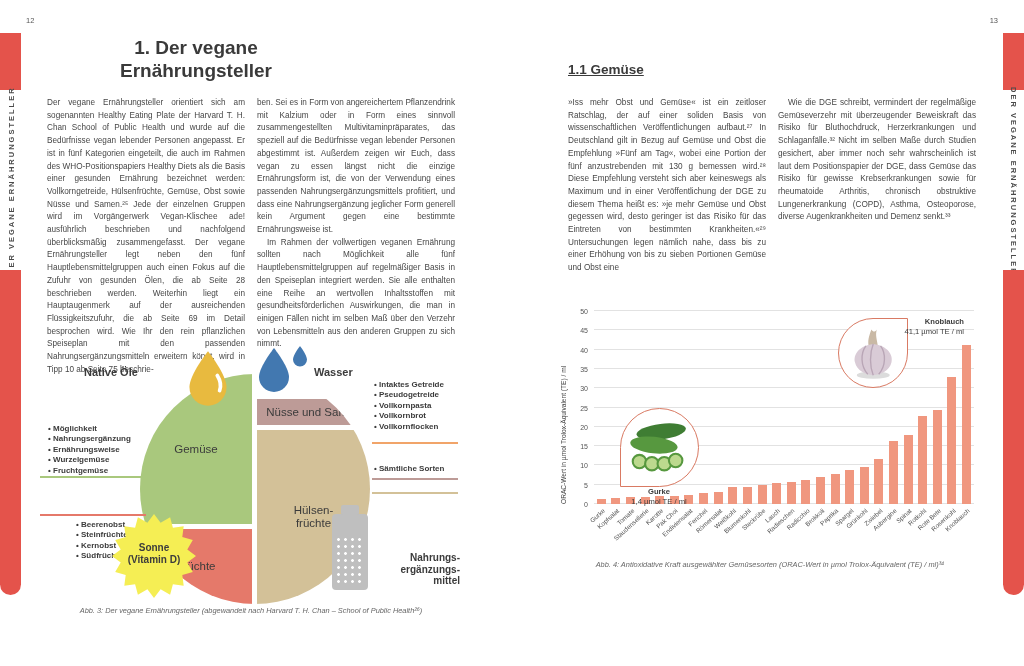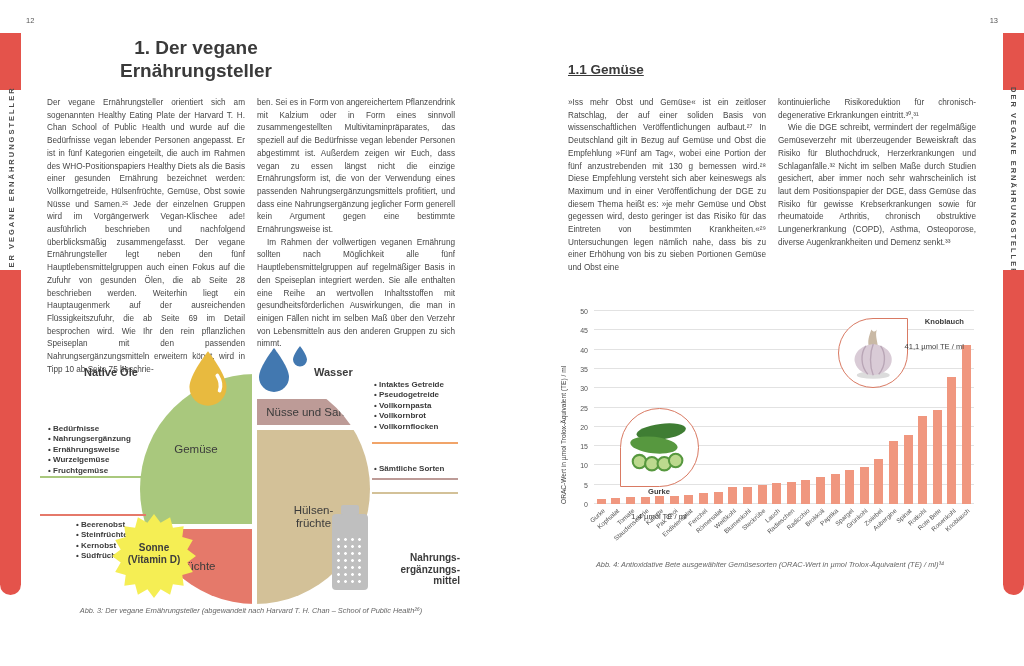--- a/index.html
+++ b/index.html
@@ -103,21 +103,21 @@
      font-size:6.4px;color:#555;white-space:nowrap;}
   .callout{position:absolute;background:#fff;border:1.6px solid #d97a63;overflow:hidden;
      display:flex;align-items:center;justify-content:center;z-index:3;}
   #callout-gurke{left:60px;top:105px;width:77px;height:77px;border-radius:50% 50% 50% 0;}
   #callout-knoblauch{left:278px;top:15px;width:68px;height:68px;border-radius:50% 0 50% 50%;}
   .callout svg{width:86%;height:86%;}
   .ann{position:absolute;font-size:7.6px;color:#3c3c3c;z-index:3;}
   #ann-gurke{left:37px;top:184px;width:124px;text-align:center;}
   #ann-knoblauch{right:16px;top:14px;text-align:right;}
   .ann .ann-name{font-weight:bold;}
-  .ann .ann-val{margin-top:16px;}
+  .ann .ann-val{margin-top:1px;}
 </style>
 </head>
 <body>
 
 <div class="page" id="page-left">
   <div class="pagenum">12</div>
   <div class="tabblock tab-top"></div>
   <div class="tabtext">DER VEGANE ERNÄHRUNGSTELLER</div>
   <div class="tabblock tab-bottom"></div>
 
@@ -143,21 +143,21 @@
         <div class="seg-sp"></div>
         <div class="gapv"></div>
         <div class="seg seg-mauve">Nüsse und Samen</div>
         <div class="gapv"></div>
         <div class="seg seg-tan">Hülsen-
 früchte</div>
       </div>
     </div>
 
     <div class="flist" id="l-list1">
-        <div class="bli">Bedürfnisse</div>
+        <div class="bli">Möglichkeit</div>
         <div class="bli">Nahrungsergänzung</div>
         <div class="bli">Ernährungsweise</div>
         <div class="bli">Wurzelgemüse</div>
         <div class="bli">Fruchtgemüse</div>
       </div>
     <div class="rule" id="rule-green"></div>
     <div class="rule" id="rule-salmon"></div>
     <div class="flist" id="l-list2">
         <div class="bli">Beerenobst</div>
         <div class="bli">Steinfrüchte</div>
@@ -209,21 +209,20 @@
   <div class="pagenum">13</div>
   <div class="tabblock tab-top"></div>
   <div class="tabtext">DER VEGANE ERNÄHRUNGSTELLER</div>
   <div class="tabblock tab-bottom"></div>
 
   <div class="h2">1.1 Gemüse</div>
   <div class="col c1">
     <p>»Iss mehr Obst und Gemüse« ist ein zeitloser Ratschlag, der auf einer soliden Basis von wissenschaftlichen Veröffentlichungen aufbaut.²⁷ In Deutschland gilt in Bezug auf Gemüse und Obst die Empfehlung »Fünf am Tag«, wobei eine Portion der fünf anzustrebenden mit 130 g bemessen wird.²⁸ Diese Empfehlung versteht sich aber keineswegs als Maximum und in einer Veröffentlichung der DGE zu diesem Thema heißt es: »je mehr Gemüse und Obst gegessen wird, desto geringer ist das Risiko für das Eintreten von bestimmten Krankheiten.«²⁹ Untersuchungen legen nämlich nahe, dass bis zu einer Erhöhung von bis zu sieben Portionen Gemüse und Obst eine</p>
   </div>
   <div class="col c2">
-    <p>kontinuierliche Risikoreduktion für chronisch-degenerative Erkrankungen eintritt.³⁰,³¹</p>
     <p class="indent">Wie die DGE schreibt, vermindert der regelmäßige Gemüseverzehr mit überzeugender Beweiskraft das Risiko für Bluthochdruck, Herzerkrankungen und Schlaganfälle.³² Nicht im selben Maße durch Studien gesichert, aber immer noch sehr wahrscheinlich ist laut dem Positionspapier der DGE, dass Gemüse das Risiko für gewisse Krebserkrankungen sowie für rheumatoide Arthritis, chronisch obstruktive Lungenerkrankung (COPD), Asthma, Osteoporose, diverse Augenkrankheiten und Demenz senkt.³³</p>
   </div>
 
   <div class="chart">
     <div class="ylabel">ORAC-Wert in µmol Trolox-Äquivalent (TE) / ml</div>
     <div id="yticks">
         <div class="ytick" style="bottom: -4px;">0</div>
         <div class="ytick" style="bottom: 15.3px;">5</div>
         <div class="ytick" style="bottom: 34.6px;">10</div>
         <div class="ytick" style="bottom: 53.9px;">15</div>
@@ -378,14 +377,14 @@
         <path d="M32 22 C28 32 28 46 32 56" stroke="#b9a6b6" stroke-width="1.5" fill="none"></path>
         <path d="M24 24 C18 32 18 46 26 55" stroke="#b9a6b6" stroke-width="1.5" fill="none"></path>
         <path d="M40 24 C46 32 46 46 38 55" stroke="#b9a6b6" stroke-width="1.5" fill="none"></path>
       </svg>
     </div>
     <div class="ann" id="ann-knoblauch">
       <div class="ann-name">Knoblauch</div>
       <div class="ann-val">41,1 µmol TE / ml</div>
     </div>
   </div>
-  <div class="caption" id="abb4">Abb. 4: Antioxidative Bete ausgewählter Gemüsesorten (ORAC-Wert in µmol Trolox-Äquivalent (TE) / ml)³⁴</div>
+  <div class="caption" id="abb4">Abb. 4: Antioxidative Kraft ausgewählter Gemüsesorten (ORAC-Wert in µmol Trolox-Äquivalent (TE) / ml)³⁴</div>
 </div>
 
 </body></html>

